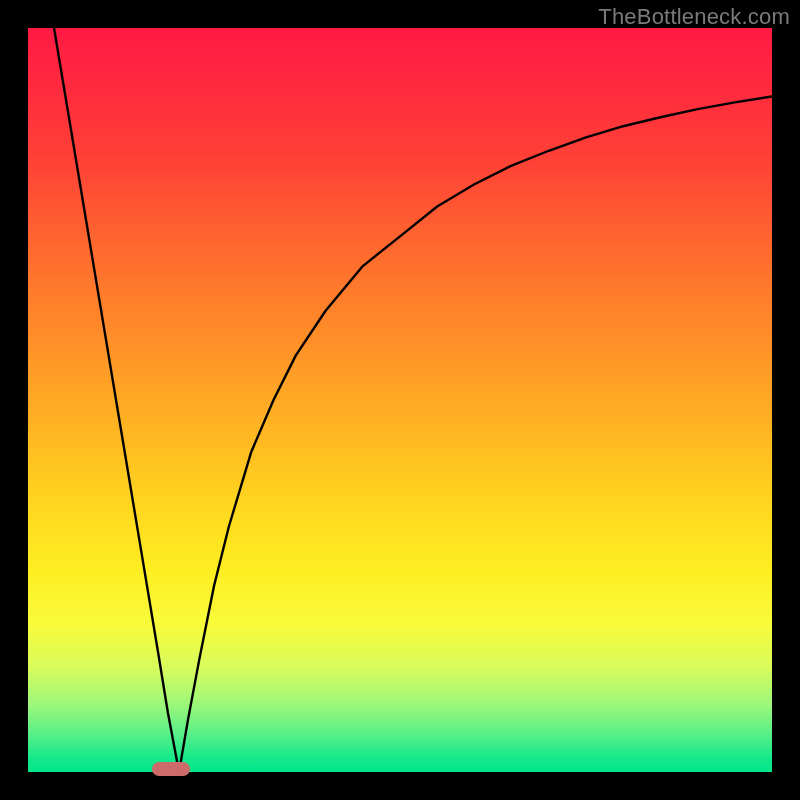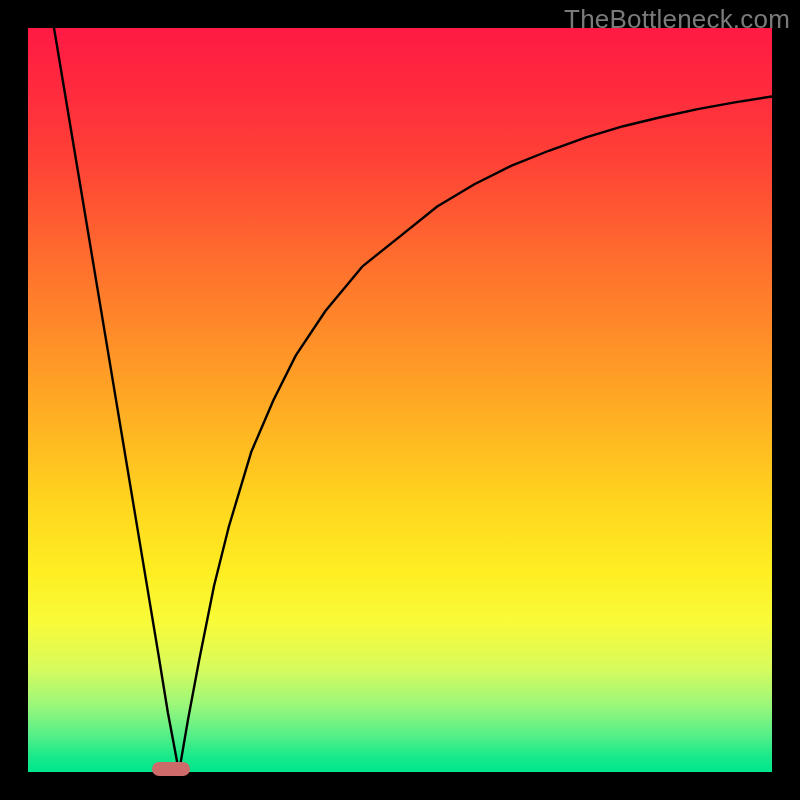--- a/index.html
+++ b/index.html
@@ -49,21 +49,21 @@
   .marker {
     position: absolute;
     background: #cc6b69;
     border-radius: 8px;
   }
   .watermark {
     position: absolute;
     top: 4px;
     right: 10px;
     color: #7a7a7a;
-    font-size: 26px;
+    font-size: 22px;
     font-weight: 500;
     letter-spacing: 0.2px;
     user-select: none;
   }
 </style>
 </head>
 <body>
 
 <div class="frame">
   <div class="watermark">TheBottleneck.com</div>

